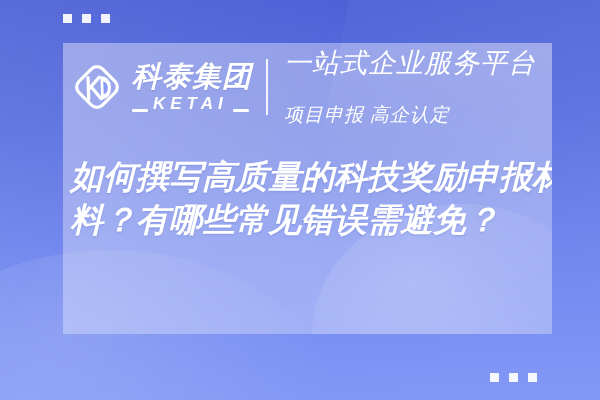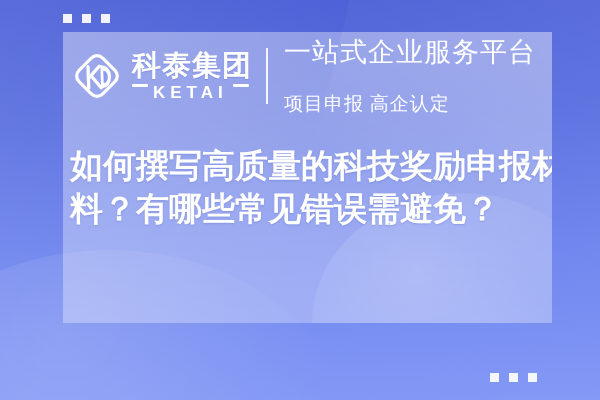--- a/index.html
+++ b/index.html
@@ -64,26 +64,27 @@
     background: #ffffff;
     opacity: 0.92;
   }
   .dots.top-left { left: 63px; top: 14px; }
   .dots.bottom-right { right: 63px; bottom: 18px; }
 
   
   #panel {
     position: absolute;
     left: 63px;
-    top: 32px;
+    top: 43px;
     width: 489px;
     height: 291px;
     background: linear-gradient(160deg, rgba(255,255,255,0.40) 0%, rgba(255,255,255,0.33) 45%, rgba(255,255,255,0.28) 100%);
     overflow: hidden;
     z-index: 3;
+    font-style: italic;
   }
   #panel .panel-sheen {
     position: absolute;
     right: -30%;
     top: -45%;
     width: 80%;
     height: 200%;
     background: linear-gradient(200deg, rgba(255,255,255,0.22) 0%, rgba(255,255,255,0) 60%);
     transform: rotate(14deg);
     pointer-events: none;
@@ -136,21 +137,21 @@
     font-size: 29px;
     line-height: 1.02;
     font-weight: 700;
     letter-spacing: 1px;
     white-space: nowrap;
     text-shadow: 0 1px 1px rgba(60,80,180,0.22);
   }
 
   .logo-en-row {
     display: flex;
-    align-items: flex-start;
+    align-items: flex-end;
     gap: 5px;
     margin-top: 3px;
   }
   .logo-en-rule {
     display: block;
     width: 16px;
     height: 3px;
     background: #ffffff;
     border-radius: 1px;
   }

